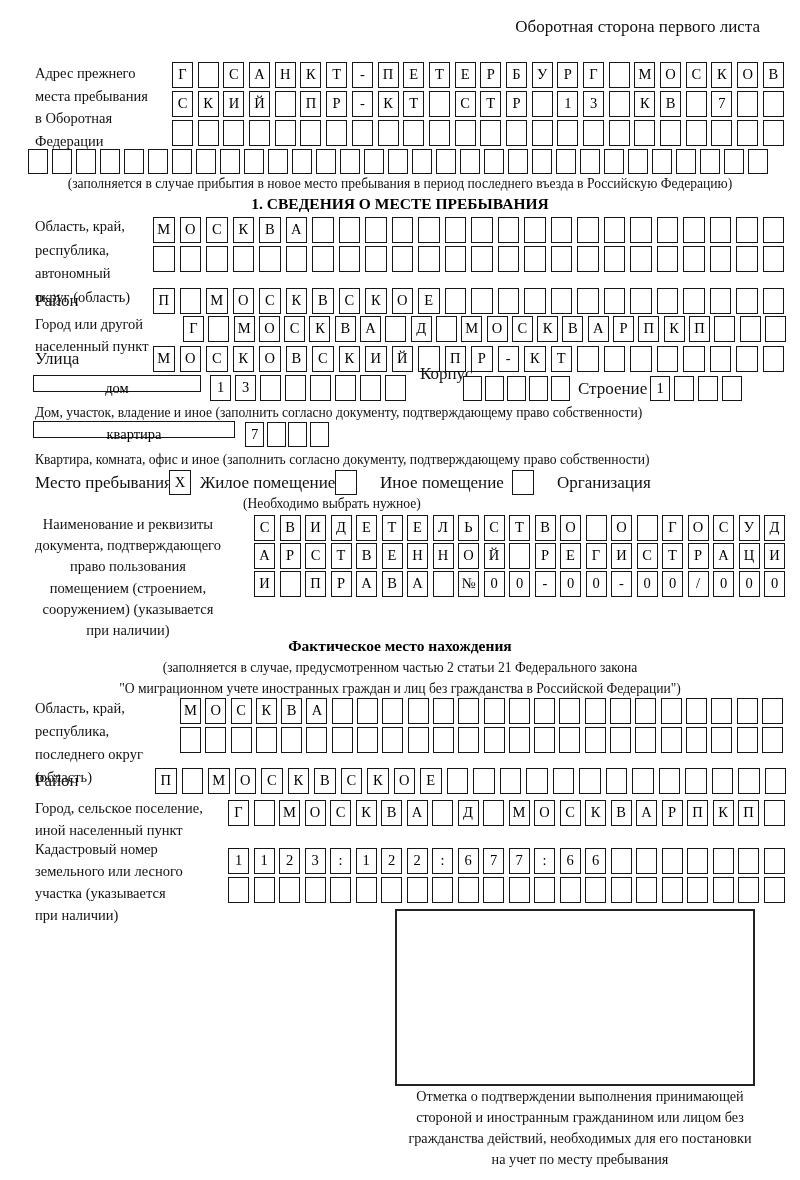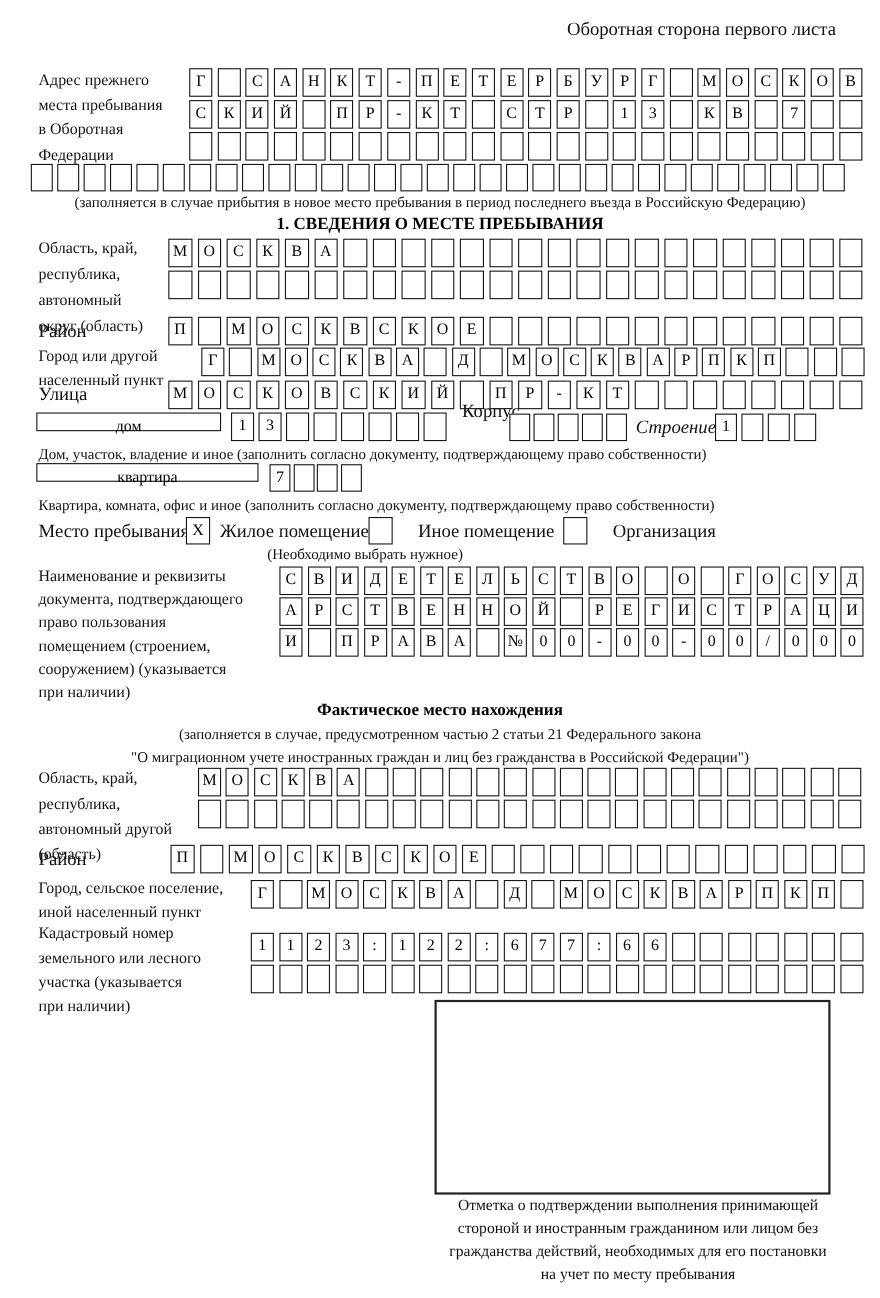--- a/index.html
+++ b/index.html
@@ -317,21 +317,21 @@
       <span class="cell"></span>
     </div>
   <div class="txt" style="left:420px;top:364px;">Корпус</div>
   <div class="cells p-kor" style="left:463px;top:376px;">
       <span class="cell"></span>
       <span class="cell"></span>
       <span class="cell"></span>
       <span class="cell"></span>
       <span class="cell"></span>
     </div>
-  <div class="txt" style="left:578px;top:379px;font-style:italic;">Строение</div>
+  <div class="txt" style="left:578px;top:379px;">Строение</div>
   <div class="cells p-str" style="left:650px;top:376px;">
       <span class="cell">1</span>
       <span class="cell"></span>
       <span class="cell"></span>
       <span class="cell"></span>
     </div>
   <div class="note" style="left:35px;top:405px;">Дом, участок, владение и иное (заполнить согласно документу, подтверждающему право собственности)</div>
 
   <div class="namebox" style="left:33px;top:421px;width:202px;">квартира</div>
   <div class="cells p-kv" style="left:245px;top:422px;">
@@ -344,21 +344,21 @@
 
   <div class="txt" style="left:35px;top:473px;">Место пребывания:</div>
   <div class="chk" style="left:169px;top:470px;">X</div>
   <div class="txt" style="left:200px;top:473px;">Жилое помещение</div>
   <div class="chk" style="left:335px;top:470px;"></div>
   <div class="txt" style="left:380px;top:473px;">Иное помещение</div>
   <div class="chk" style="left:512px;top:470px;"></div>
   <div class="txt" style="left:557px;top:473px;">Организация</div>
   <div class="note" style="left:243px;top:496px;">(Необходимо выбрать нужное)</div>
 
-  <div class="lbl" style="left:35px;top:514px;line-height:21.2px;">
+  <div class="lbl" style="left:35px;top:514px;line-height:21.2px;text-align:center;">
     <span>Наименование и реквизиты</span>
     <span>документа, подтверждающего</span>
     <span>право пользования</span>
     <span>помещением (строением,</span>
     <span>сооружением) (указывается</span>
     <span>при наличии)</span>
   </div>
   <div class="cells p-d21" style="left:254px;top:515px;">
       <span class="cell">С</span>
       <span class="cell">В</span>
@@ -429,21 +429,21 @@
       <span class="cell">0</span>
     </div>
 
   <div class="title" style="top:637px;">Фактическое место нахождения</div>
   <div class="note center" style="top:660px;">(заполняется в случае, предусмотренном частью 2 статьи 21 Федерального закона</div>
   <div class="note center" style="top:681px;">"О миграционном учете иностранных граждан и лиц без гражданства в Российской Федерации")</div>
 
   <div class="lbl" style="left:35px;top:697px;line-height:23px;">
     <span>Область, край,</span>
     <span>республика,</span>
-    <span>автономный другой</span>
+    <span>последнего округ</span>
     <span>(область)</span>
   </div>
   <div class="cells p-g24" style="left:180px;top:698px;">
       <span class="cell">М</span>
       <span class="cell">О</span>
       <span class="cell">С</span>
       <span class="cell">К</span>
       <span class="cell">В</span>
       <span class="cell">А</span>
       <span class="cell"></span>

